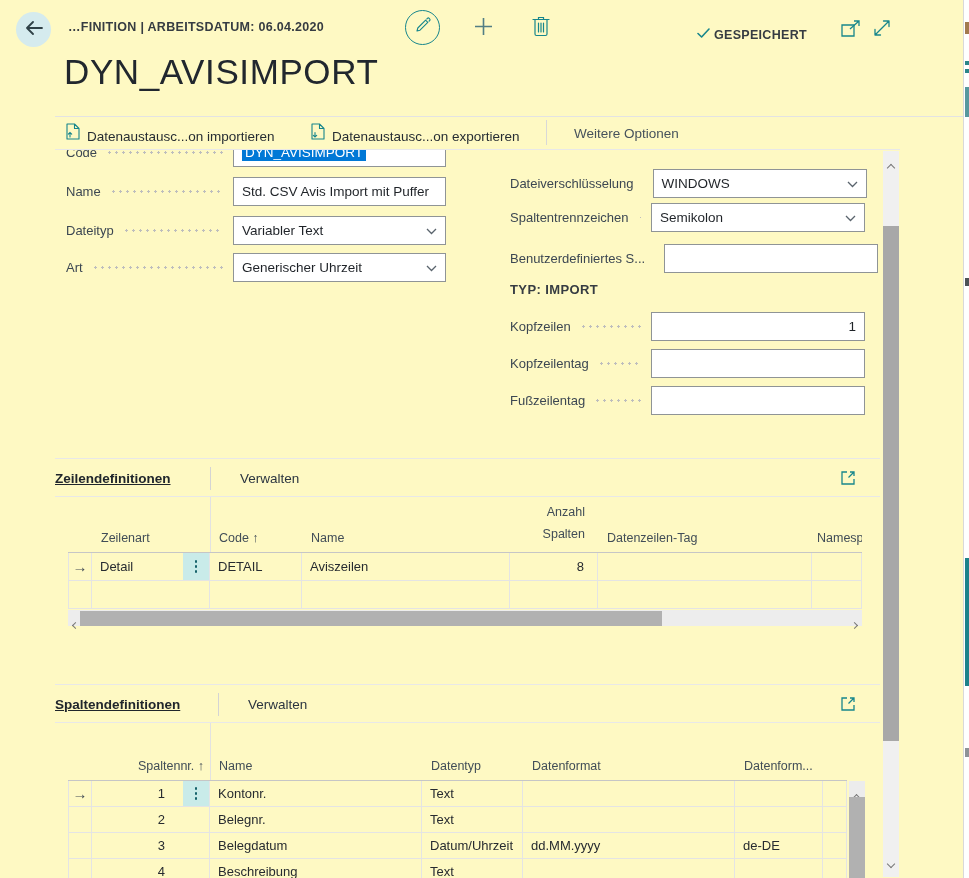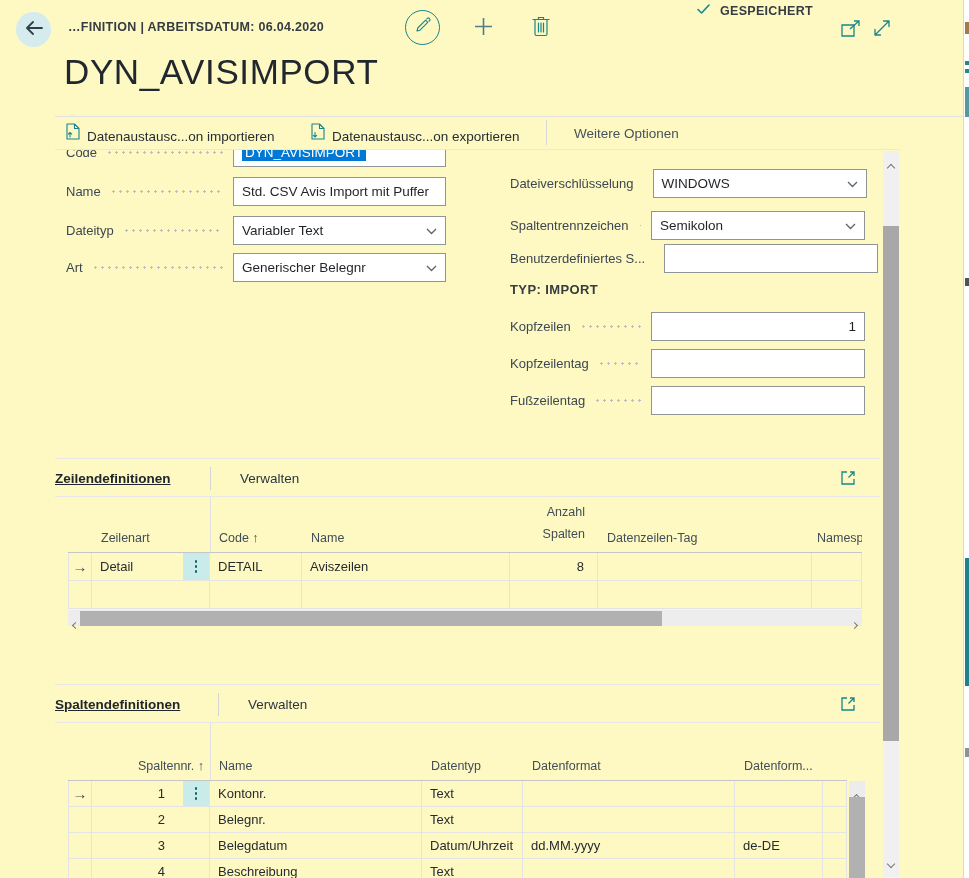--- a/index.html
+++ b/index.html
@@ -9,21 +9,21 @@
 
   
   .back-btn { position:absolute; left:16px; top:12px; width:35px; height:35px; border-radius:50%;
               background:#d5ebee; display:flex; align-items:center; justify-content:center; cursor:pointer; }
   .caption  { position:absolute; left:68px; top:20px; font-size:12.5px; font-weight:bold;
               color:#363c42; letter-spacing:.3px; white-space:nowrap; }
   .edit-btn { position:absolute; left:405px; top:10px; width:35px; height:35px; border:1.6px solid #17868c;
               border-radius:50%; display:flex; align-items:center; justify-content:center; }
   .plus-btn { position:absolute; left:471px; top:16px; width:24px; height:24px; display:flex; align-items:center; justify-content:center; }
   .trash-btn{ position:absolute; left:531px; top:16px; width:20px; height:23px; display:flex; align-items:center; justify-content:center; }
-  .saved    { position:absolute; left:697px; top:4px; display:flex; align-items:flex-start; gap:10px; }
+  .saved    { position:absolute; left:697px; top:28px; display:flex; align-items:flex-start; gap:4px; }
   .saved span { font-size:12.5px; font-weight:bold; color:#363c42; letter-spacing:.3px; }
   .winicon  { position:absolute; left:841px; top:20px; }
   .diagicon { position:absolute; left:872px; top:18px; }
 
   .page-title { position:absolute; left:64px; top:52px; font-size:35px; font-weight:400;
                 color:#21272e; letter-spacing:.6px; white-space:nowrap; }
 
   
   .ab-line   { position:absolute; left:55px; top:116px; width:914px; height:1px; background:#e3e3e3; }
   .action    { position:absolute; top:123px; display:flex; align-items:flex-end; gap:7px; cursor:pointer; }
@@ -213,38 +213,38 @@
         <span>Variabler Text</span>
         <span><svg width="11" height="7" viewBox="0 0 11 7">
               <path d="M1 1 L5.5 5.5 L10 1" stroke="#5a646d" stroke-width="1.3" fill="none"></path>
             </svg></span>
       </div>
     </div>
     <div class="field" style="left:66px; top:103px; width:380px">
       <span class="lbl">Art</span>
       <span class="leader"></span>
       <div class="box select">
-        <span>Generischer Belegnr</span>
+        <span>Generischer Uhrzeit</span>
         <span><svg width="11" height="7" viewBox="0 0 11 7">
               <path d="M1 1 L5.5 5.5 L10 1" stroke="#5a646d" stroke-width="1.3" fill="none"></path>
             </svg></span>
       </div>
     </div>
 
     <div class="field rcol" style="left:510px; top:19px; width:355px">
       <span class="lbl">Dateiverschlüsselung</span>
       <span class="leader"></span>
       <div class="box select">
         <span>WINDOWS</span>
         <span><svg width="11" height="7" viewBox="0 0 11 7">
               <path d="M1 1 L5.5 5.5 L10 1" stroke="#5a646d" stroke-width="1.3" fill="none"></path>
             </svg></span>
       </div>
     </div>
-    <div class="field rcol" style="left:510px; top:61px; width:355px">
+    <div class="field rcol" style="left:510px; top:53px; width:355px">
       <span class="lbl">Spaltentrennzeichen</span>
       <span class="leader"></span>
       <div class="box select">
         <span>Semikolon</span>
         <span><svg width="11" height="7" viewBox="0 0 11 7">
               <path d="M1 1 L5.5 5.5 L10 1" stroke="#5a646d" stroke-width="1.3" fill="none"></path>
             </svg></span>
       </div>
     </div>
     <div class="field rcol" style="left:510px; top:94px; width:355px">

